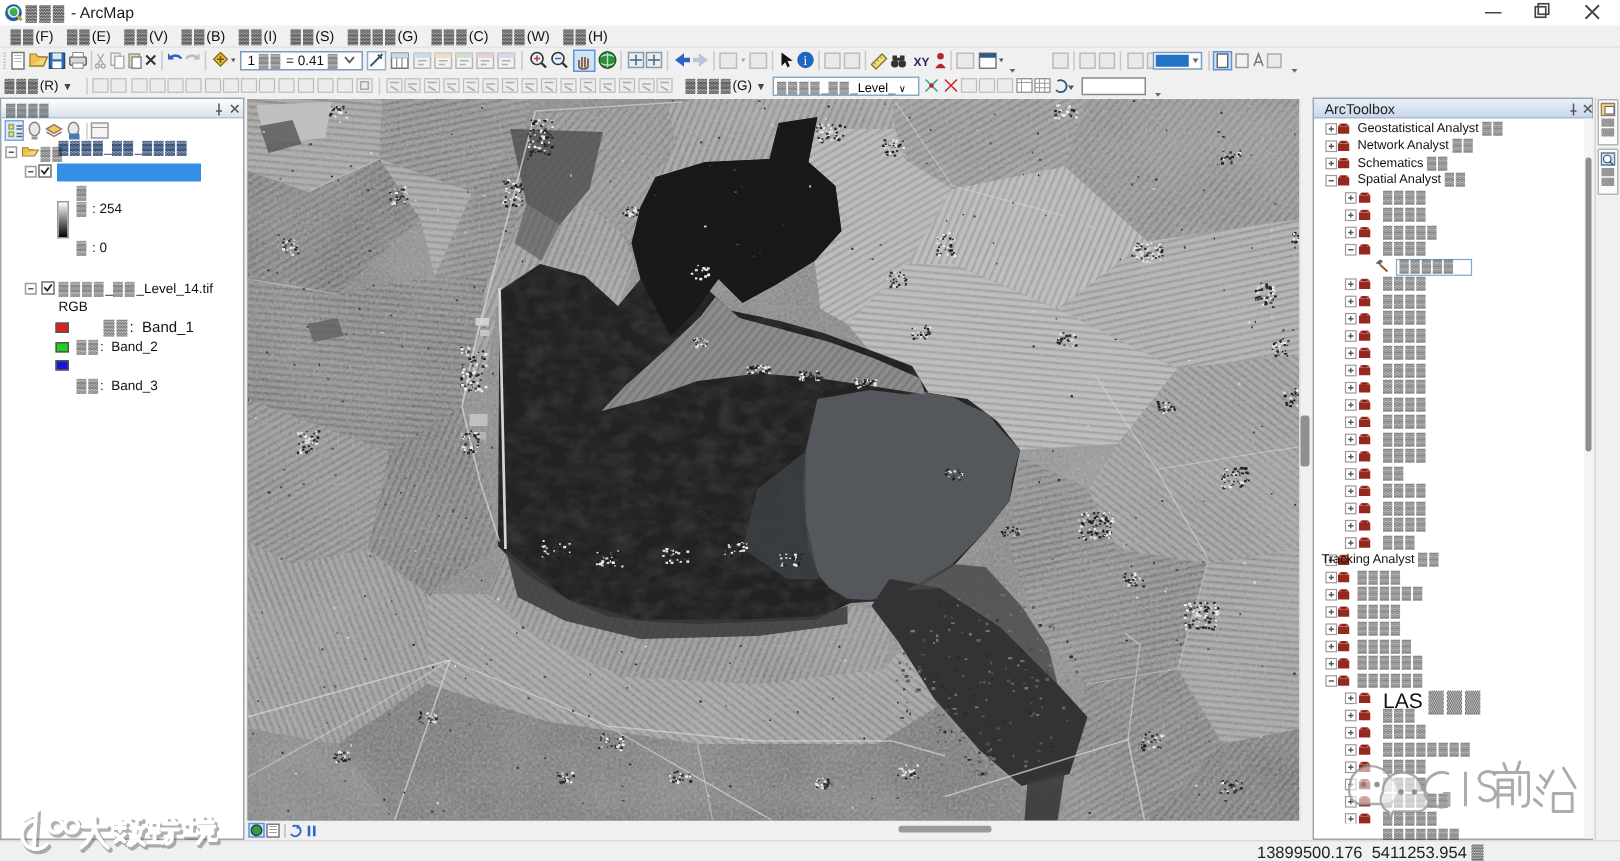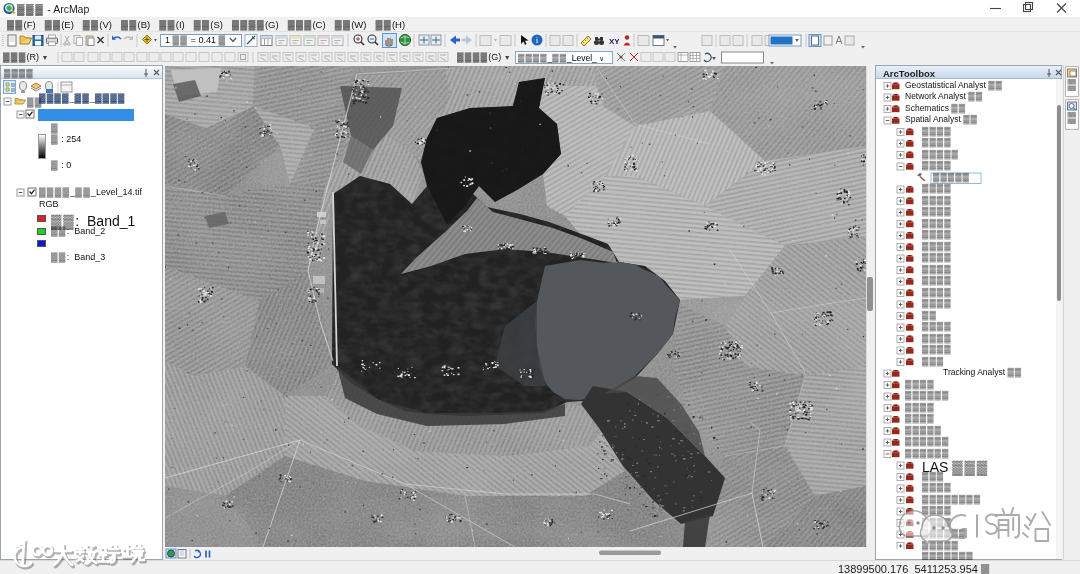--- a/index.html
+++ b/index.html
@@ -260,21 +260,21 @@
 <div class="abs" style="left:51px;top:160px;font-size:9px;color:#111"><i class="cj">▓</i> : 0</div>
 <svg class="abs" style="left:0;top:186px" width="163" height="12">
     <rect x="17" y="3" width="7" height="7" fill="#fff" stroke="#9a9a9a"></rect>
     <path d="M18.8 6.5 h3.5" stroke="#555" stroke-width="1"></path>
     <rect x="28" y="2" width="8" height="8" fill="#fff" stroke="#707070"></rect>
     <path d="M29.5 5.5 l2 2.2 3-4" stroke="#222" stroke-width="1.2" fill="none"></path>
   </svg>
 <div class="abs" style="left:39px;top:187px;font-size:9px;color:#111"><i class="cj">▓▓▓▓</i>_<i class="cj">▓▓</i>_Level_14.tif</div>
 <div class="abs" style="left:39px;top:199px;font-size:9px;color:#111">RGB</div>
 <div class="abs" style="left:36.5px;top:214.5px;width:9px;height:7px;background:#e02020;border:1px solid #555"></div>
-<div class="abs" style="left:51px;top:213px;font-size:14px;color:#111"><i class="cj">▓▓</i>:&nbsp; Band_1</div>
+<div class="abs" style="left:69px;top:213px;font-size:10px;color:#111"><i class="cj">▓▓</i>:&nbsp; Band_1</div>
 <div class="abs" style="left:36.5px;top:227.5px;width:9px;height:7px;background:#20d020;border:1px solid #555"></div>
 <div class="abs" style="left:51px;top:226px;font-size:9px;color:#111"><i class="cj">▓▓</i>:&nbsp; Band_2</div>
 <div class="abs" style="left:36.5px;top:239.5px;width:9px;height:7px;background:#1515d8;border:1px solid #555"></div>
 <div class="abs" style="left:51px;top:252px;font-size:9px;color:#111"><i class="cj">▓▓</i>:&nbsp; Band_3</div>
 <div class="abs" style="left:165px;top:66px;width:701px;height:481px;background:#909090" id="map">
 <svg width="701" height="481" viewBox="0 0 701 481" style="position:absolute;left:0;top:0">
 <defs>
 <pattern id="pa" width="4.4" height="4.4" patternUnits="userSpaceOnUse" patternTransform="rotate(23)">
           <rect x="0" width="1.5" height="4.4" fill="rgba(10,10,10,0.27)"></rect>
           <rect x="2.4" width="1.0" height="4.4" fill="rgba(255,255,255,0.12)"></rect>
@@ -2634,21 +2634,21 @@
 <path d="M25 1.5 v9" stroke="#bbb"></path>
 <path d="M30 3 a3.5 3.5 0 1 1 -1 5" fill="none" stroke="#2b62c9" stroke-width="1.3"></path>
     <path d="M33.5 1.5 l2 2.5 -3 .5z" fill="#2b62c9"></path>
 <path d="M41 2.5 v7 m3.5 -7 v7" stroke="#2b62c9" stroke-width="1.7"></path>
 <rect x="434" y="2.5" width="62" height="4.5" rx="2" fill="#9a9a9a"></rect>
 </svg>
 <div class="abs" style="left:866px;top:66px;width:8px;height:481px;background:#f0f0f0;border-left:1px solid #dcdcdc"></div>
 <div class="abs" style="left:867px;top:277px;width:6px;height:34px;background:#909090;border-radius:2px"></div>
 <div class="abs" style="left:875px;top:65px;width:187px;height:495px;background:#fff;border:1px solid #9ba5b0">
 <div class="abs" style="left:0;top:0;width:185px;height:13px;background:linear-gradient(#e8f0f8,#c7d8ea);border-bottom:1px solid #aab8c8">
-<span class="abs" style="left:7px;top:1.5px;font-size:9.5px;font-weight:bold;color:#222">ArcToolbox</span>
+<span class="abs" style="left:7px;top:1.5px;font-size:9.5px;font-weight:normal;color:#222">ArcToolbox</span>
 <svg class="abs" style="left:170px;top:2px" width="16" height="10">
         <path d="M3 1 v5 m-2 0 h4 m-2 0 v3" stroke="#555" stroke-width="1"></path>
         <path d="M10 2 l5 5 m0 -5 l-5 5" stroke="#555" stroke-width="1.1"></path>
       </svg>
 </div>
   </div>
 <svg class="abs" style="left:875px;top:79px" width="181" height="470" viewBox="0 0 181 470">
 <rect x="9" y="3.5" width="7" height="7" fill="#fff" stroke="#9a9a9a" stroke-width="0.8"></rect>
 <path d="M10.8 7 h3.5" stroke="#555" stroke-width="0.9"></path>
 <path d="M12.5 5.2 v3.5" stroke="#555" stroke-width="0.9"></path>
@@ -2920,21 +2920,21 @@
 <div class="abs" style="left:922px;top:252px;font-size:8.5px;color:#111;white-space:nowrap"><i class="cj">▓▓▓▓</i></div>
 <div class="abs" style="left:922px;top:263.5px;font-size:8.5px;color:#111;white-space:nowrap"><i class="cj">▓▓▓▓</i></div>
 <div class="abs" style="left:922px;top:275px;font-size:8.5px;color:#111;white-space:nowrap"><i class="cj">▓▓▓▓</i></div>
 <div class="abs" style="left:922px;top:286.5px;font-size:8.5px;color:#111;white-space:nowrap"><i class="cj">▓▓▓▓</i></div>
 <div class="abs" style="left:922px;top:298px;font-size:8.5px;color:#111;white-space:nowrap"><i class="cj">▓▓▓▓</i></div>
 <div class="abs" style="left:922px;top:309.5px;font-size:8.5px;color:#111;white-space:nowrap"><i class="cj">▓▓</i></div>
 <div class="abs" style="left:922px;top:321px;font-size:8.5px;color:#111;white-space:nowrap"><i class="cj">▓▓▓▓</i></div>
 <div class="abs" style="left:922px;top:332.5px;font-size:8.5px;color:#111;white-space:nowrap"><i class="cj">▓▓▓▓</i></div>
 <div class="abs" style="left:922px;top:344px;font-size:8.5px;color:#111;white-space:nowrap"><i class="cj">▓▓▓▓</i></div>
 <div class="abs" style="left:922px;top:355.5px;font-size:8.5px;color:#111;white-space:nowrap"><i class="cj">▓▓▓</i></div>
-<div class="abs" style="left:943px;top:367px;font-size:8.5px;color:#111;white-space:nowrap">Tracking Analyst <i class="cj">▓▓</i></div>
+<div class="abs" style="left:881px;top:367px;font-size:8.5px;color:#111;white-space:nowrap">Tracking Analyst <i class="cj">▓▓</i></div>
 <div class="abs" style="left:905px;top:378.5px;font-size:8.5px;color:#111;white-space:nowrap"><i class="cj">▓▓▓▓</i></div>
 <div class="abs" style="left:905px;top:390px;font-size:8.5px;color:#111;white-space:nowrap"><i class="cj">▓▓▓▓▓▓</i></div>
 <div class="abs" style="left:905px;top:401.5px;font-size:8.5px;color:#111;white-space:nowrap"><i class="cj">▓▓▓▓</i></div>
 <div class="abs" style="left:905px;top:413px;font-size:8.5px;color:#111;white-space:nowrap"><i class="cj">▓▓▓▓</i></div>
 <div class="abs" style="left:905px;top:424.5px;font-size:8.5px;color:#111;white-space:nowrap"><i class="cj">▓▓▓▓▓</i></div>
 <div class="abs" style="left:905px;top:436px;font-size:8.5px;color:#111;white-space:nowrap"><i class="cj">▓▓▓▓▓▓</i></div>
 <div class="abs" style="left:905px;top:447.5px;font-size:8.5px;color:#111;white-space:nowrap"><i class="cj">▓▓▓▓▓▓</i></div>
 <div class="abs" style="left:922px;top:459px;font-size:14px;color:#111;white-space:nowrap">LAS <i class="cj">▓▓▓</i></div>
 <div class="abs" style="left:922px;top:470.5px;font-size:8.5px;color:#111;white-space:nowrap"><i class="cj">▓▓▓</i></div>
 <div class="abs" style="left:922px;top:482px;font-size:8.5px;color:#111;white-space:nowrap"><i class="cj">▓▓▓▓</i></div>

